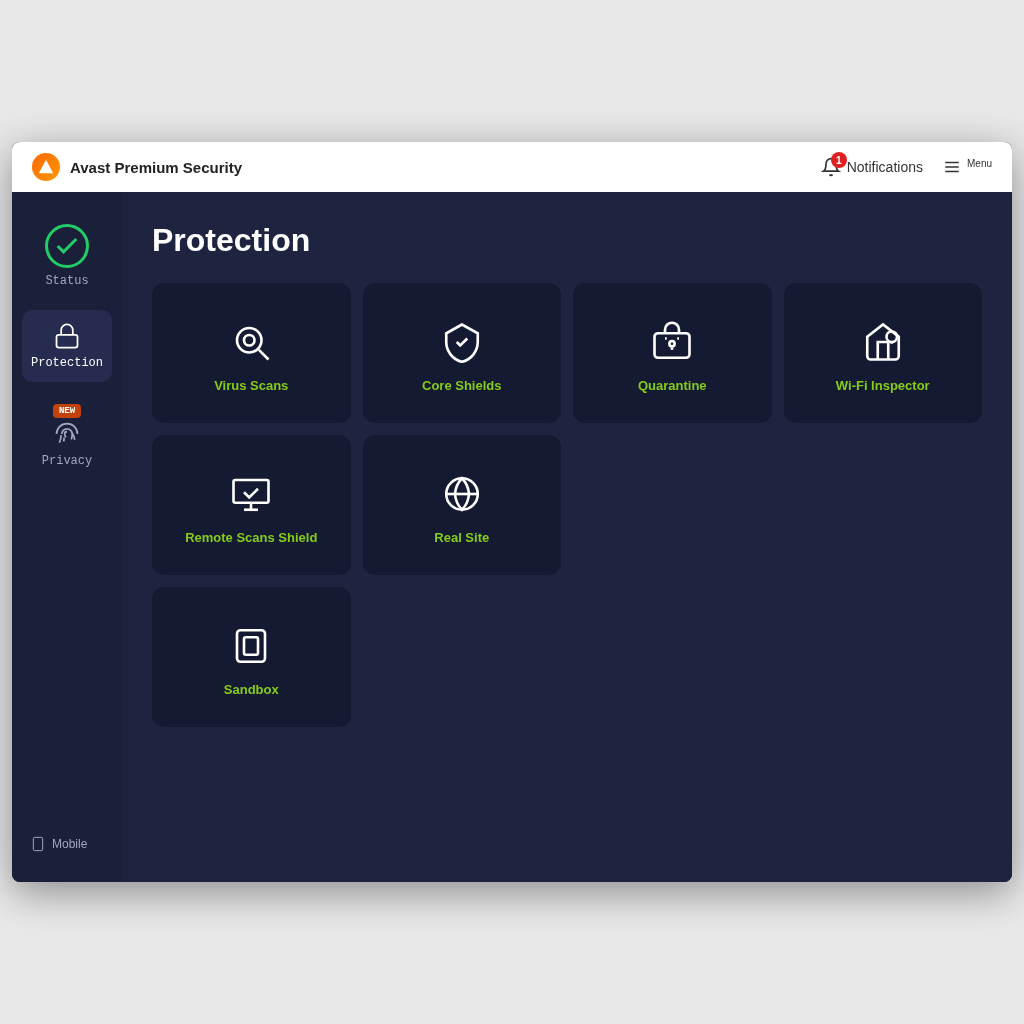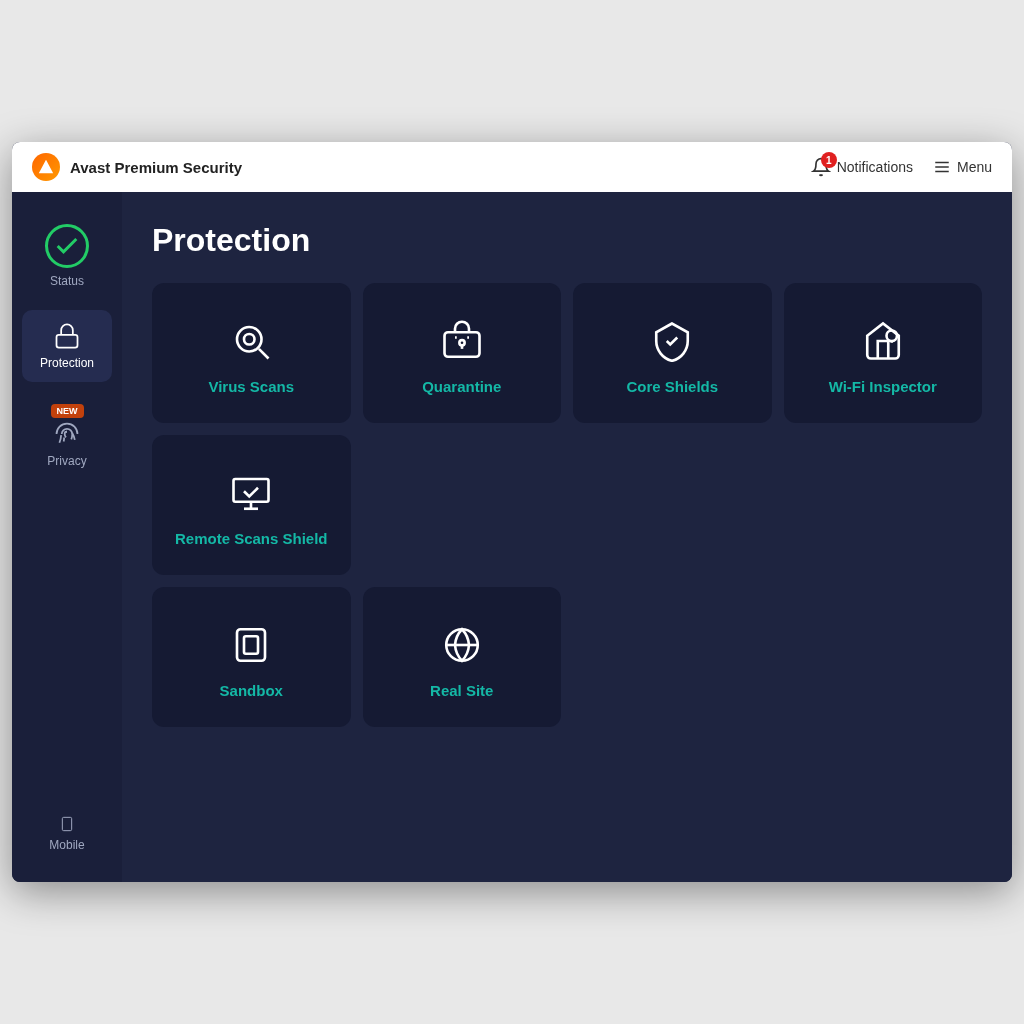--- a/index.html
+++ b/index.html
@@ -82,25 +82,24 @@
       width: 16px;
       height: 16px;
       font-size: 10px;
       display: flex;
       align-items: center;
       justify-content: center;
       font-weight: bold;
     }
     .menu-btn {
       display: flex;
-      align-items: center;
       gap: 6px;
       cursor: pointer;
       color: #333;
-      font-size: 14px;
+      font-size: 10px;
     }
     
     .app-body {
       display: flex;
       flex: 1;
       overflow: hidden;
     }
     
     .sidebar {
       width: 110px;
@@ -117,20 +116,21 @@
       display: flex;
       flex-direction: column;
       align-items: center;
       gap: 6px;
       padding: 12px 8px;
       border-radius: 10px;
       cursor: pointer;
       color: #a0a8c0;
       font-size: 12px;
       transition: background 0.2s;
+      font-family: Liberation Mono, monospace;
     }
     .sidebar-item.active {
       background: #252c50;
       color: #ffffff;
     }
     .sidebar-item svg {
       width: 28px;
       height: 28px;
     }
     .status-check {
@@ -152,21 +152,21 @@
       padding: 2px 6px;
       border-radius: 4px;
       margin-bottom: -4px;
     }
     .sidebar-divider {
       flex: 1;
     }
     .mobile-item {
       width: 90px;
       display: flex;
-      flex-direction: column;
+      flex-direction: row;
       align-items: center;
       gap: 6px;
       padding: 10px 8px;
       cursor: pointer;
       color: #a0a8c0;
       font-size: 12px;
     }
     
     .main-content {
       flex: 1;
@@ -192,22 +192,22 @@
       display: flex;
       flex-direction: column;
       align-items: center;
       gap: 14px;
       cursor: pointer;
       transition: background 0.2s;
       min-height: 140px;
       justify-content: center;
     }
     .card-label {
-      color: #14b8a6;
-      font-size: 15px;
+      color: #84cc16;
+      font-size: 13px;
       font-weight: 600;
       text-align: center;
       line-height: 1.4;
     }
     .card svg {
       width: 42px;
       height: 42px;
       color: #ffffff;
       stroke: #ffffff;
     }
@@ -307,72 +307,72 @@
           <svg viewBox="0 0 24 24" fill="none" stroke="white" stroke-width="1.5">
             <circle cx="11" cy="11" r="7"></circle>
             <line x1="16.5" y1="16.5" x2="22" y2="22"></line>
             <circle cx="11" cy="11" r="3"></circle>
           </svg>
           <span class="card-label">Virus Scans</span>
         </div>
 
         <div class="card">
           <svg viewBox="0 0 24 24" fill="none" stroke="white" stroke-width="1.5">
+            <path d="M12 2L3 7v5c0 5.25 3.75 10.15 9 11.35C17.25 22.15 21 17.25 21 12V7L12 2z"></path>
+            <path d="M9 12l2 2 4-4"></path>
+          </svg>
+          <span class="card-label">Core Shields</span>
+        </div>
+
+        <div class="card">
+          <svg viewBox="0 0 24 24" fill="none" stroke="white" stroke-width="1.5">
             <rect x="2" y="7" width="20" height="14" rx="2"></rect>
             <path d="M16 7V5a4 4 0 0 0-8 0v2"></path>
             <circle cx="12" cy="13" r="1.5"></circle>
             <path d="M12 14.5v2"></path>
             <path d="M8 10h1M15 10h1"></path>
           </svg>
           <span class="card-label">Quarantine</span>
         </div>
 
         <div class="card">
           <svg viewBox="0 0 24 24" fill="none" stroke="white" stroke-width="1.5">
-            <path d="M12 2L3 7v5c0 5.25 3.75 10.15 9 11.35C17.25 22.15 21 17.25 21 12V7L12 2z"></path>
-            <path d="M9 12l2 2 4-4"></path>
-          </svg>
-          <span class="card-label">Core Shields</span>
-        </div>
-
-        <div class="card">
-          <svg viewBox="0 0 24 24" fill="none" stroke="white" stroke-width="1.5">
             <path d="M3 9l9-7 9 7v11a2 2 0 0 1-2 2H5a2 2 0 0 1-2-2z"></path>
             <polyline points="9 22 9 12 15 12 15 22"></polyline>
             <circle cx="17" cy="9" r="3"></circle>
             <path d="M17 12v1"></path>
           </svg>
           <span class="card-label">Wi-Fi Inspector</span>
         </div>
 
 
 
         <div class="card">
           <svg viewBox="0 0 24 24" fill="none" stroke="white" stroke-width="1.5">
             <rect x="2" y="4" width="20" height="13" rx="1"></rect>
             <line x1="8" y1="21" x2="16" y2="21"></line>
             <line x1="12" y1="17" x2="12" y2="21"></line>
             <polyline points="8 11 11 14 16 9"></polyline>
           </svg>
           <span class="card-label">Remote Scans Shield</span>
         </div>
 
-        <div class="card bottom-row">
-          <svg viewBox="0 0 24 24" fill="none" stroke="white" stroke-width="1.5">
-            <rect x="4" y="3" width="16" height="18" rx="2"></rect>
-            <rect x="8" y="7" width="8" height="10" rx="1"></rect>
-          </svg>
-          <span class="card-label">Sandbox</span>
-        </div>
-
         <div class="card">
           <svg viewBox="0 0 24 24" fill="none" stroke="white" stroke-width="1.5">
             <circle cx="12" cy="12" r="9"></circle>
             <line x1="3" y1="12" x2="21" y2="12"></line>
             <path d="M12 3a14.5 14.5 0 0 1 4 9 14.5 14.5 0 0 1-4 9 14.5 14.5 0 0 1-4-9 14.5 14.5 0 0 1 4-9z"></path>
           </svg>
           <span class="card-label">Real Site</span>
         </div>
 
+        <div class="card bottom-row">
+          <svg viewBox="0 0 24 24" fill="none" stroke="white" stroke-width="1.5">
+            <rect x="4" y="3" width="16" height="18" rx="2"></rect>
+            <rect x="8" y="7" width="8" height="10" rx="1"></rect>
+          </svg>
+          <span class="card-label">Sandbox</span>
+        </div>
+
       </div>
     </div>
   </div>
 </div>
 
 </body></html>

